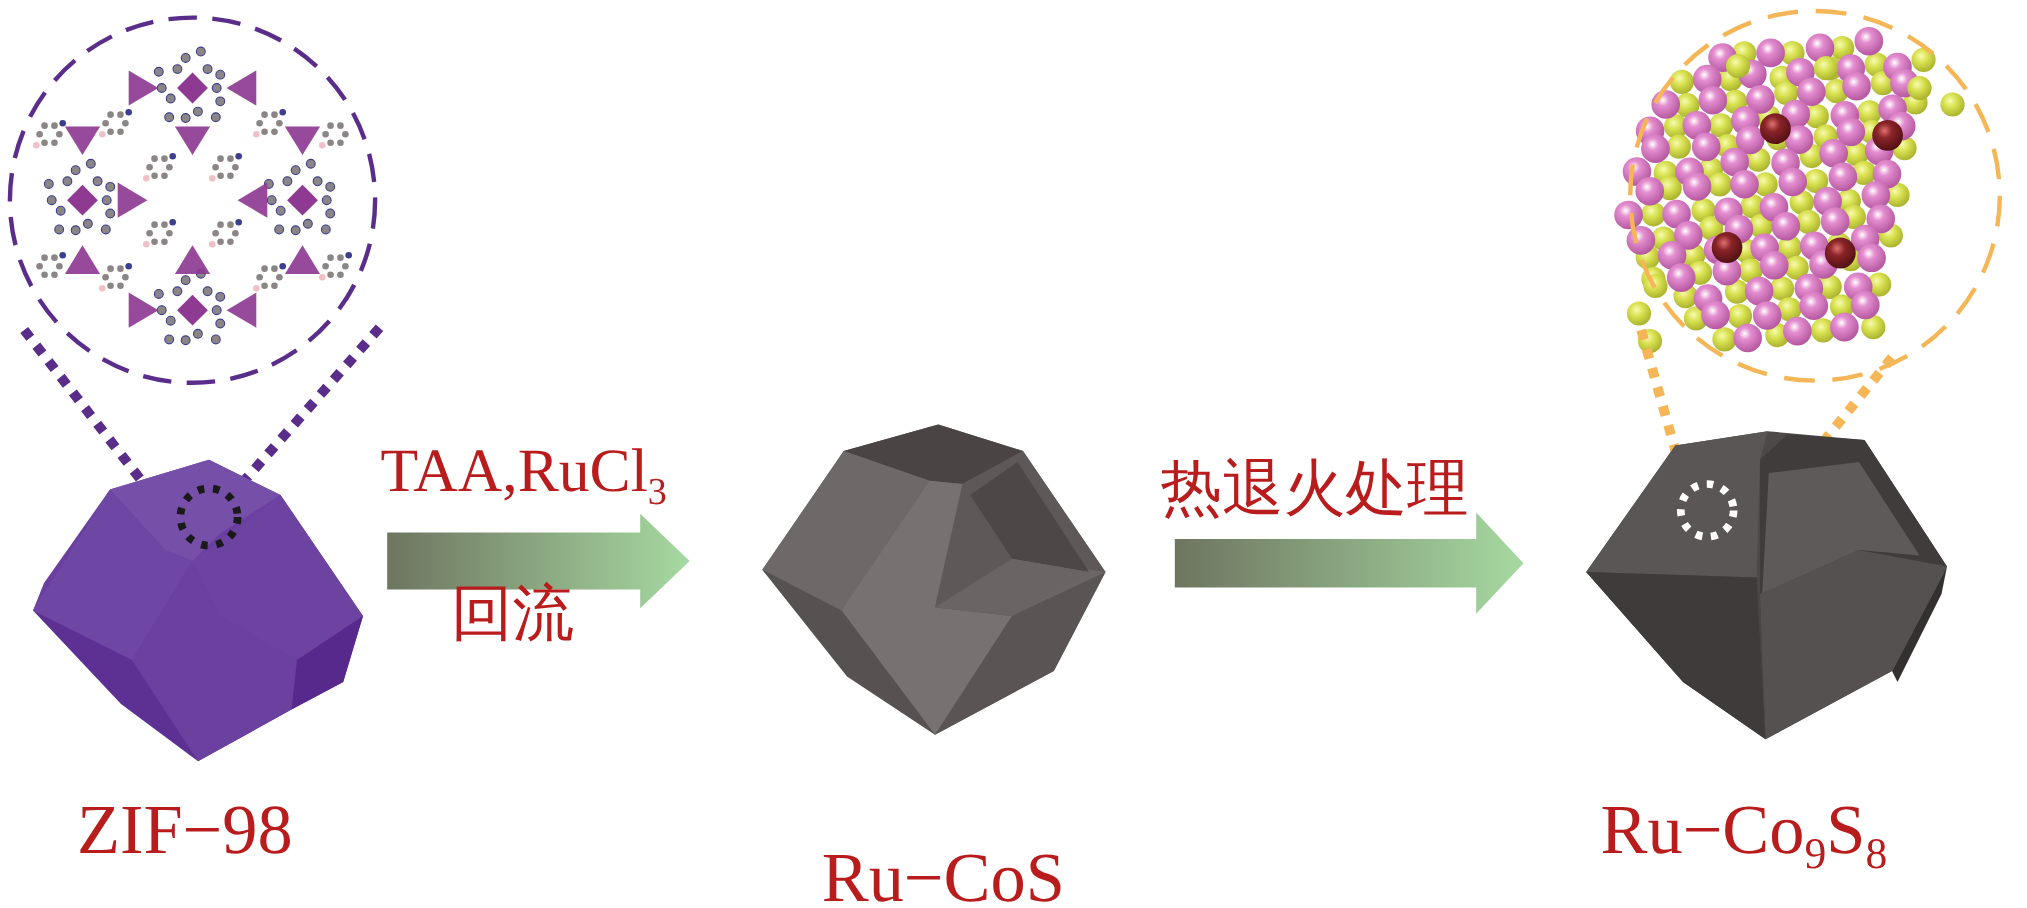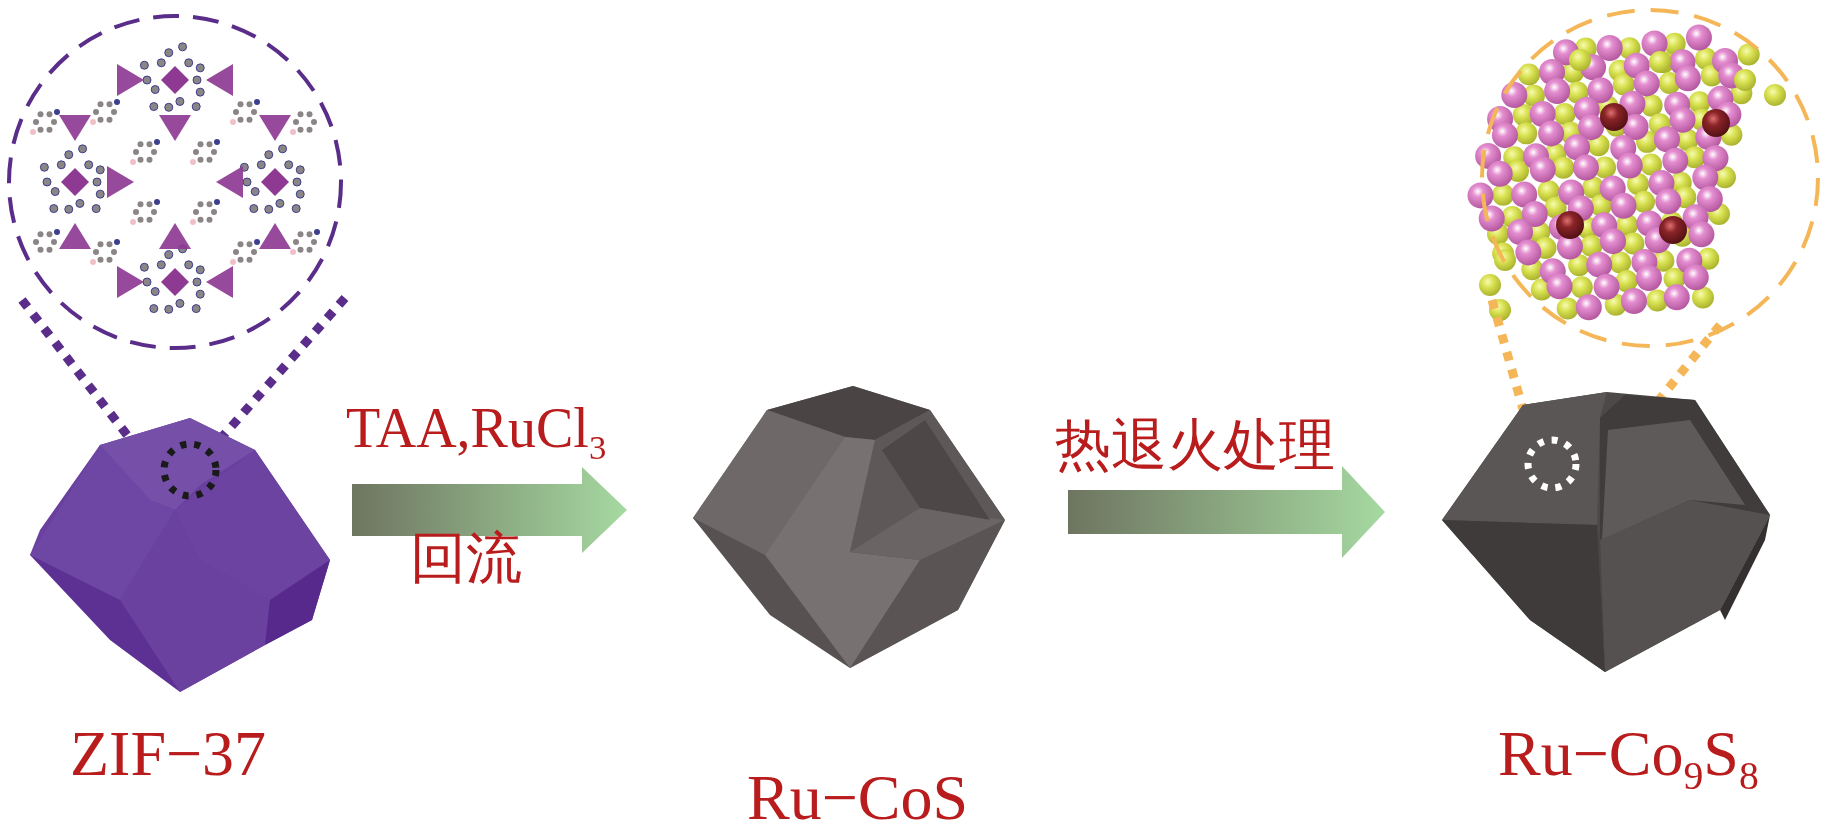--- a/index.html
+++ b/index.html
@@ -463,15 +463,15 @@
     <polygon points="1720,610 1770,515 1765,540 1725,620" fill="#343030"></polygon>
   </g>
   <circle cx="1552" cy="464" r="24" fill="none" stroke="#ffffff" stroke-width="7" stroke-dasharray="6 8"></circle>
 </svg>
 
 <div class="label lbl-step" style="left:346px; top:400px;"><span>TAA,RuCl</span><sub>3</sub></div>
 <div class="label lbl-cn" style="left:410px; top:530px;">回流</div>
 
 <div class="label lbl-cn" style="left:1055px; top:400px;margin-top:17px;">热退火处理</div>
 
-<div class="label lbl-big" style="left:70px; top:722px;">ZIF−37</div>
+<div class="label lbl-big" style="left:70px; top:722px;">ZIF−98</div>
 <div class="label lbl-big" style="left:747px; top:722px;margin-top:44px;">Ru−CoS</div>
-<div class="label lbl-big" style="left:1455px; top:722px;margin-left:43px;"><span>Ru−Co</span><sub>9</sub><span>S</span><sub>8</sub></div>
+<div class="label lbl-big" style="left:1455px; top:722px;"><span>Ru−Co</span><sub>9</sub><span>S</span><sub>8</sub></div>
 
 </body></html>

